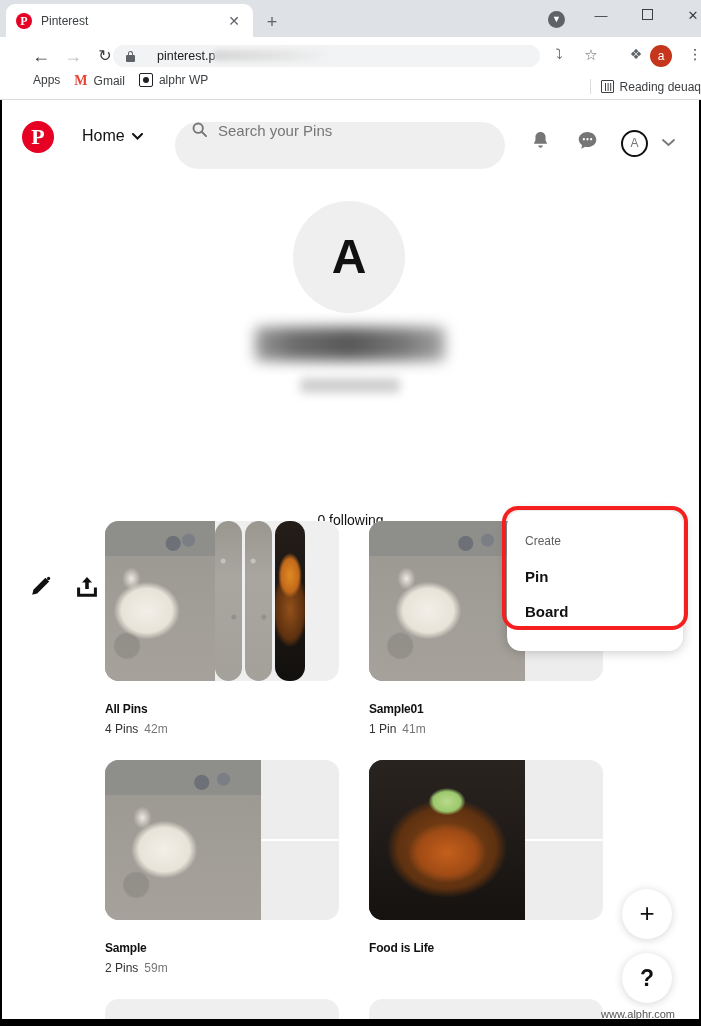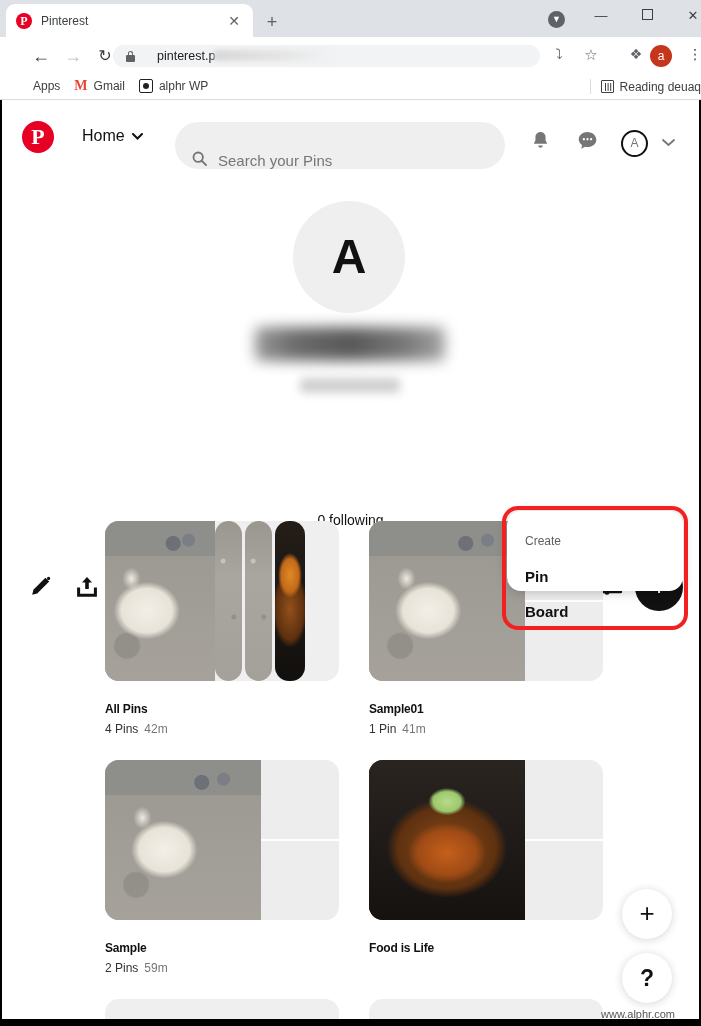--- a/index.html
+++ b/index.html
@@ -83,21 +83,21 @@
   .ic-menu { left:688px; width:12px; font-size:14px; color:#3c4043; letter-spacing:0; }
   .avatar-tb {
     position:absolute; left:650px; top:8px; width:22px; height:22px;
     border-radius:50%; background:#c5361c; color:#fff; font-size:12px;
     text-align:center; line-height:22px;
   }
 
   .bookmarks {
     position:absolute; top:73px; left:0; width:701px; height:27px;
     background:#fff; border-bottom:1px solid #dadce0;
-    display:flex; align-items:center;
+    display:flex; align-items:flex-start;
   }
   .bm { display:flex; align-items:center; font-size:12px; color:#3c4043; margin-left:14px; }
   .bm .glyph { margin-right:6px; display:inline-block; }
   .apps-grid { width:13px; height:13px; display:grid; grid-template-columns:repeat(3,1fr);
     grid-template-rows:repeat(3,1fr); gap:1.4px; }
   .apps-grid i { display:block; border-radius:50%; }
   .gmail-m { font-family:"Liberation Serif", serif; font-weight:bold; font-size:14px; color:#ea4335; }
   .alphr-ic { width:14px; height:14px; border:1.5px solid #202124; border-radius:2px;
     position:relative; }
   .alphr-ic::after { content:""; position:absolute; left:3px; top:3px; width:6px; height:6px;
@@ -120,21 +120,21 @@
     font-family:"Liberation Serif", serif; font-weight:bold; font-size:22px;
     text-align:center; line-height:32px;
   }
   .home-btn {
     position:absolute; left:82px; top:27px; display:flex; align-items:center;
     font-size:16px; font-weight:normal; color:#111;
   }
   .home-btn .chev { margin-left:7px; font-size:11px; font-weight:bold; }
   .searchbox {
     position:absolute; left:175px; top:22px; width:330px; height:47px;
-    background:#efefef; border-radius:24px; display:flex; align-items:flex-end;
+    background:#efefef; border-radius:24px; display:flex; align-items:flex-start;
     padding-left:17px;
   }
   .srch-ic { font-size:14px; color:#767676; flex:none; }
   .srch-input {
     border:none; background:transparent; outline:none; margin-left:11px;
     font-family:"Liberation Sans", sans-serif; font-size:15px; color:#767676;
     width:250px;
   }
   .srch-input::placeholder { color:#767676; }
   .hd-ic { position:absolute; top:30px; color:#767676; text-align:center; }
@@ -230,21 +230,21 @@
   .img-food-strip {
     background:
       radial-gradient(ellipse 16px 30px at 50% 34%, #e08a22 0%, #c2691a 55%, rgba(194,105,26,0) 75%),
       radial-gradient(ellipse 20px 44px at 50% 55%, #93501a 0%, #5c300f 70%, rgba(92,48,15,0) 88%),
       linear-gradient(#241d18, #12100e);
     background-color:#1d1815;
   }
 
   
   .create-menu {
-    position:absolute; left:507px; top:411px; width:176px; height:80px;
+    position:absolute; left:507px; top:411px; width:176px; height:140px;
     background:#fff; border-radius:14px;
     box-shadow:0 1px 12px rgba(0,0,0,.22);
   }
   .cm-title { position:absolute; left:18px; top:23px; font-size:12px; color:#5f5f5f; }
   .cm-item { position:absolute; left:18px; font-size:15px; font-weight:bold; color:#111; }
   .cm-pin { top:57px; }
   .cm-board { top:92px; }
   .redbox {
     position:absolute; left:502px; top:406px; width:186px; height:124px;
     border:4px solid #f41f1f; border-radius:16px; pointer-events:none;

